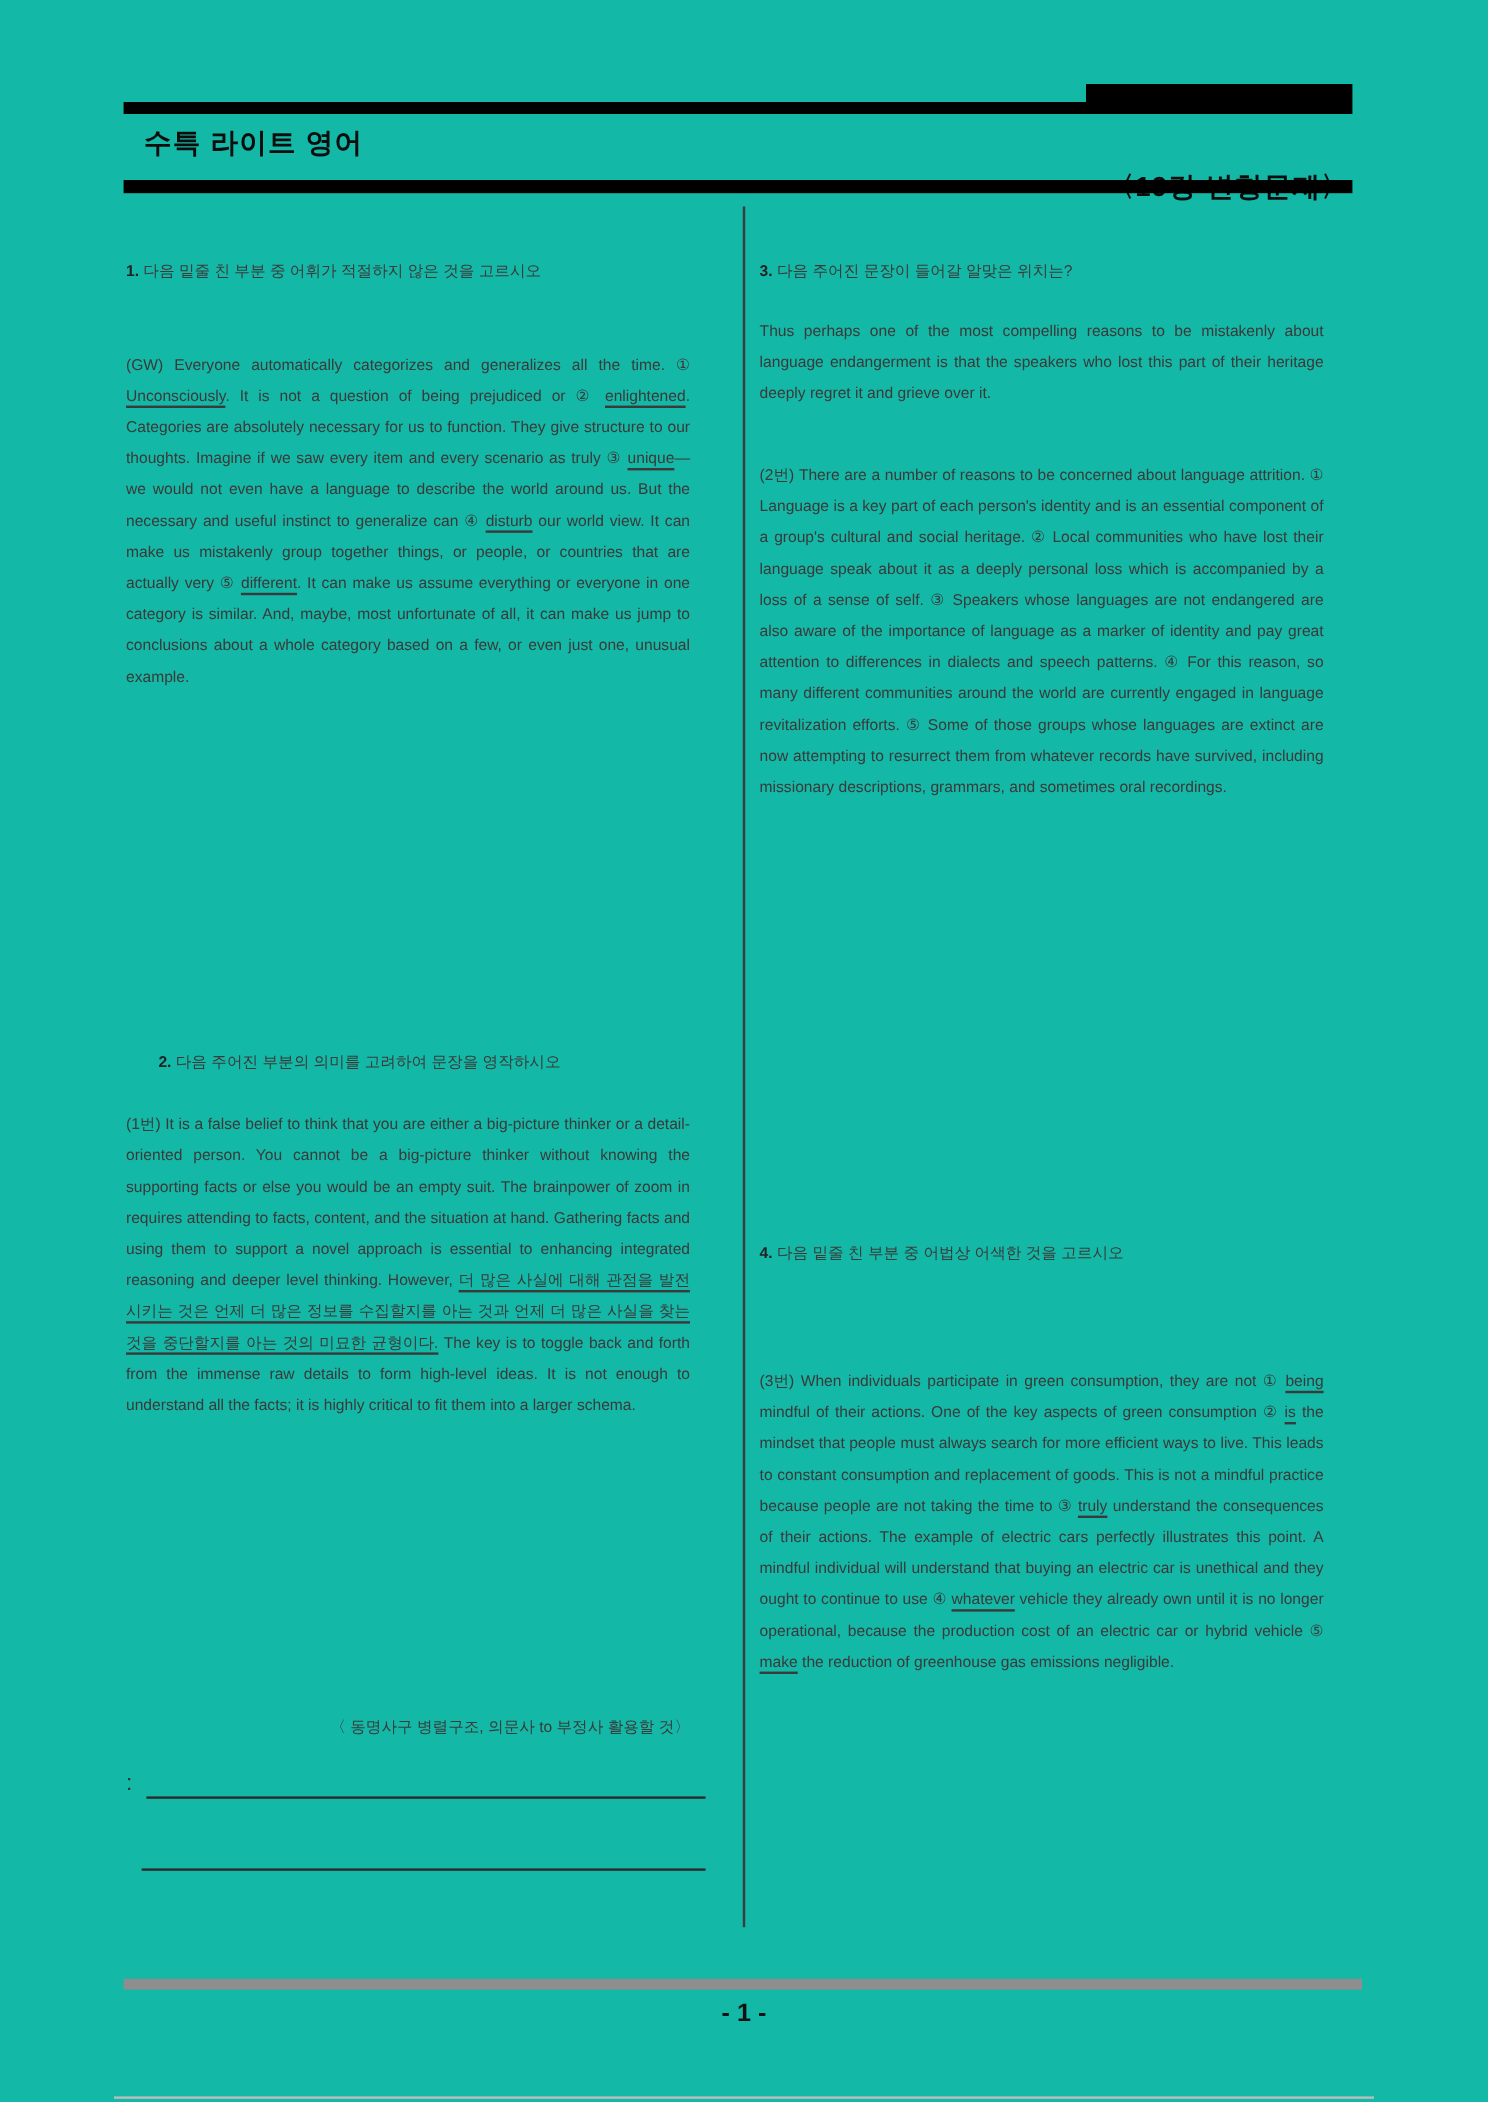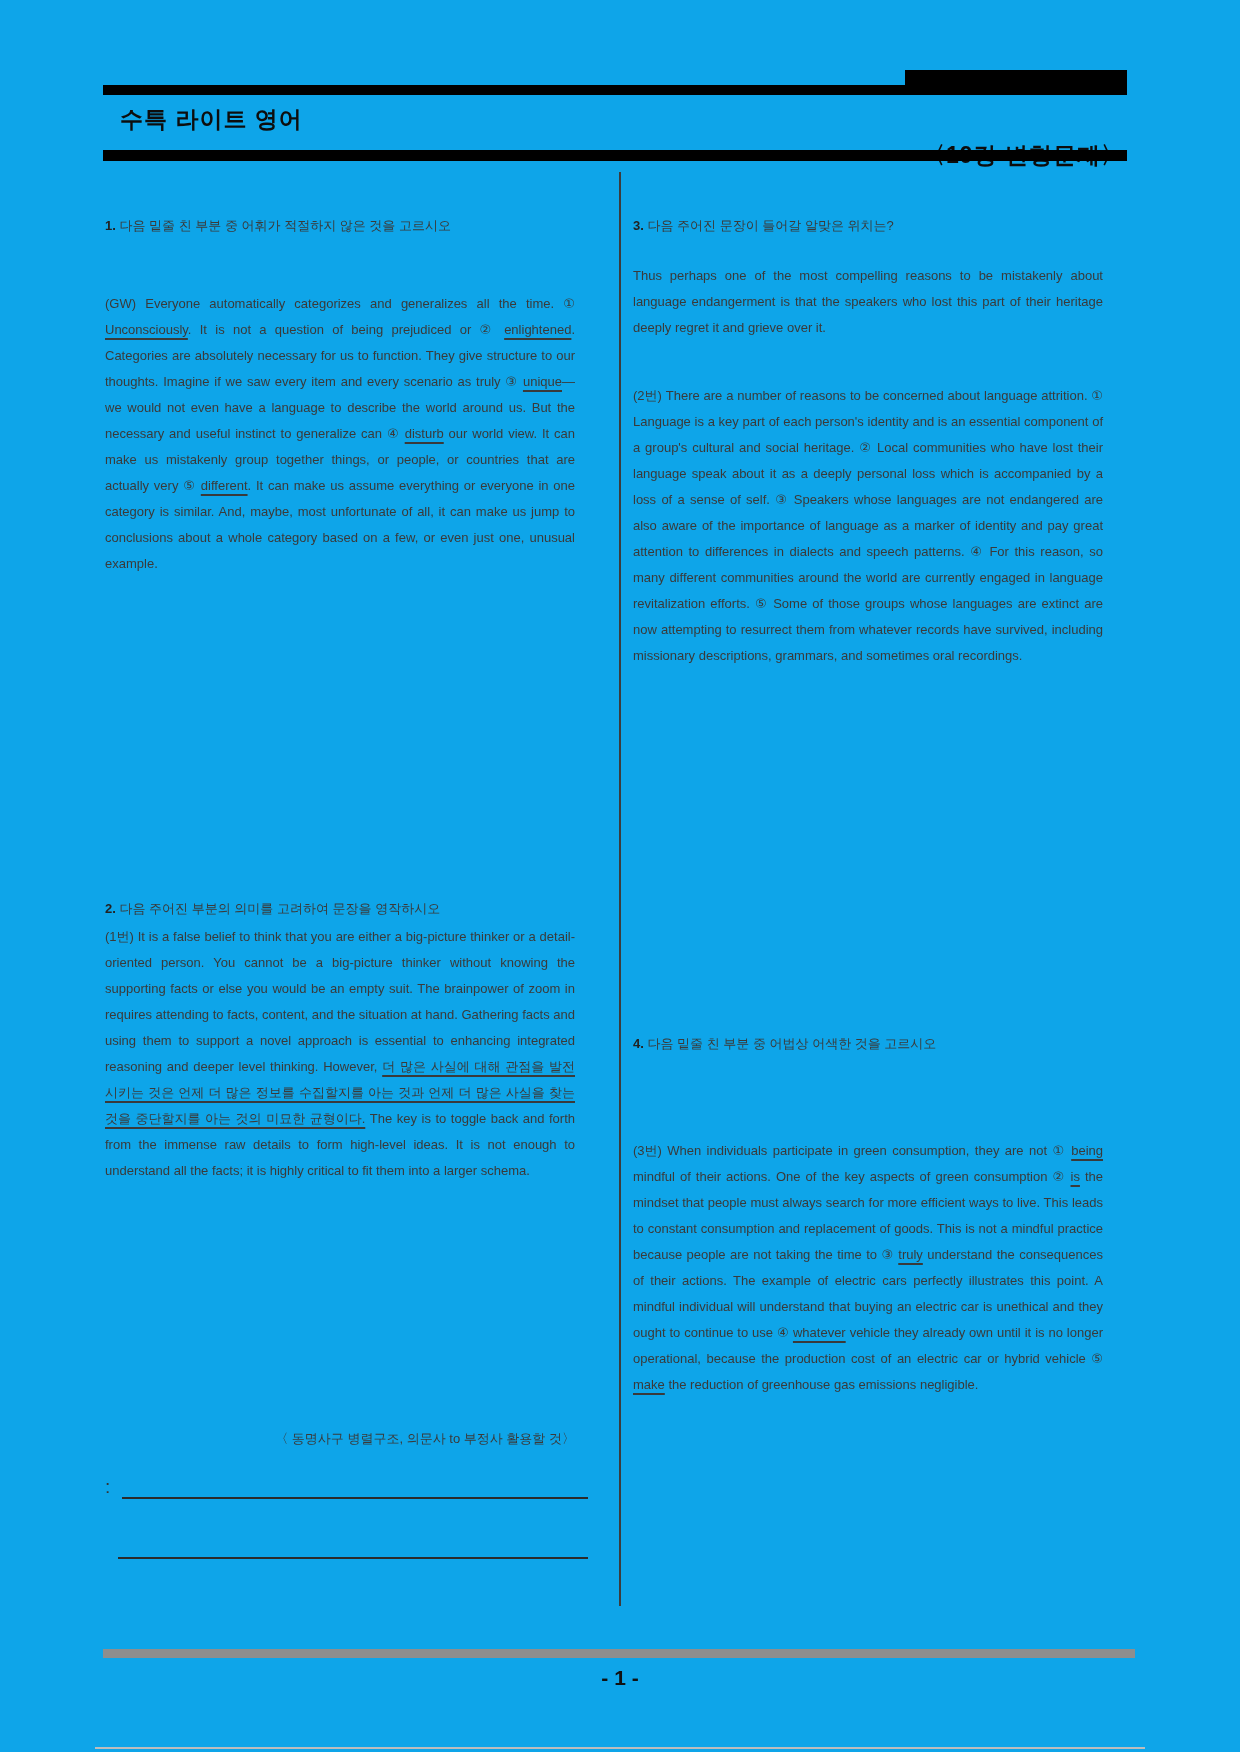--- a/index.html
+++ b/index.html
@@ -1,19 +1,19 @@
 <!DOCTYPE html>
 <html><head>
 <meta charset="utf-8">
 <style>
   html,body { margin:0; padding:0; background:#ffffff; }
   .page {
     position:relative;
     width:1240px; height:1752px;
-    background:#0ea5e9;
+    background:#14b8a6;
     font-family:"Liberation Sans","DejaVu Sans",sans-serif;
     color:#3a3a3a;
     overflow:hidden;
   }
   
   .hdr-tab     { position:absolute; left:905px;  top:70px;  width:222px; height:15px; background:#000; }
   .hdr-rule-top{ position:absolute; left:103px;  top:85px;  width:1024px; height:10px; background:#000; }
   .hdr-rule-bot{ position:absolute; left:103px;  top:150px; width:1024px; height:11px; background:#000; }
   .hdr-left  { position:absolute; left:120px;  top:104px; font-size:23px; font-weight:bold; color:#0d0d0d; letter-spacing:1px; }
   .hdr-right { position:absolute; right:115px; top:104px; font-size:23px; font-weight:bold; color:#0d0d0d; letter-spacing:1px;margin-top:36px; }
@@ -21,21 +21,21 @@
   .divider { position:absolute; left:619px; top:172px; width:2px; height:1434px; background:#3c3c3c; }
   .col { position:absolute; top:195px; }
   .col-left  { left:105px; width:470px; }
   .col-right { left:633px; width:470px; }
   .blk { position:absolute; width:470px; text-align:justify; font-size:13px; line-height:26px; color:#3a3a3a; }
   .q-num { font-weight:bold; color:#222; }
   .u { text-decoration:underline; text-underline-offset:4px; text-decoration-thickness:1.5px; }
   
   .q1-title     { top:5px; }
   .q1-body      { top:83px; }
-  .q2-title     { top:688px; }
+  .q2-title     { top:664px;margin-left:27px; }
   .q2-body      { top:716px; }
   .q2-constraint{ top:1218px; text-align:right; }
   .ans-row  { position:absolute; width:483px; display:flex; align-items:flex-end; }
   .ans-row1 { top:1278px; height:26px; }
   .ans-row2 { top:1338px; height:26px; }
   .ans-colon { font-size:19px; color:#333; line-height:24px; }
   .blank { flex:1; border-bottom:2px solid #2b2b2b; height:24px; }
   .blank-1 { margin-left:12px; }
   .blank-2 { margin-left:13px; }
   

